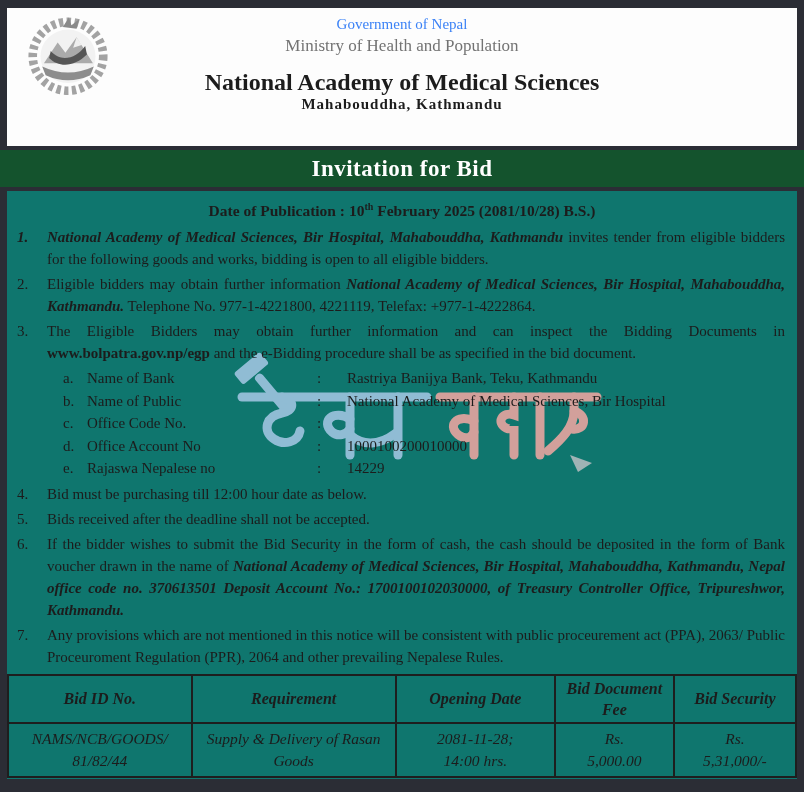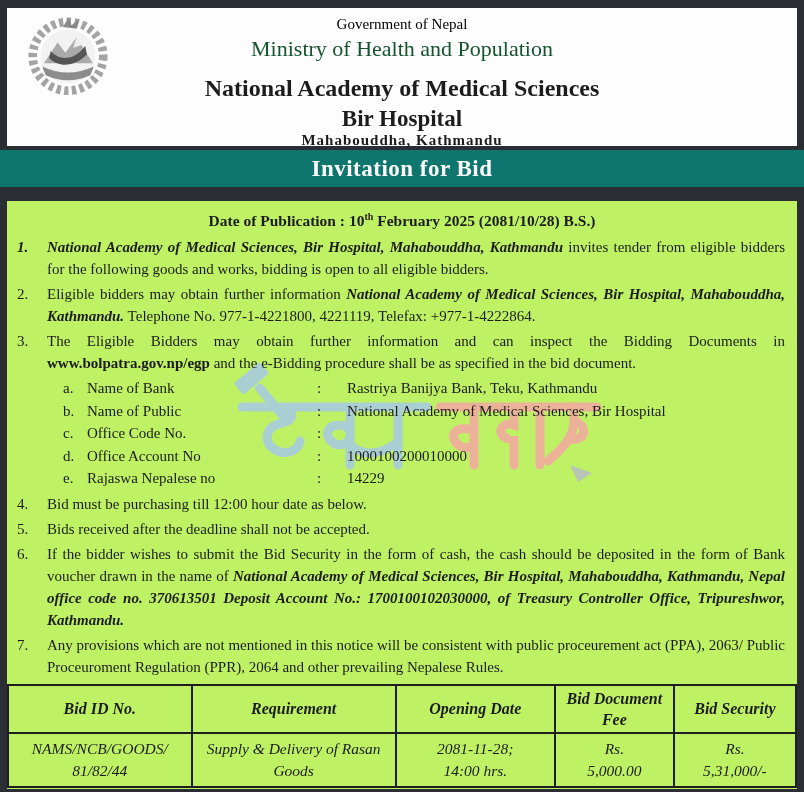--- a/index.html
+++ b/index.html
@@ -8,34 +8,34 @@
     width:804px; height:792px; background:#2b2d35;
     padding:6px 5px 11px 5px; position:relative; overflow:hidden;
     color:#1c1c1c;
   }
   
   .header-box{
     background:#fdfdfd; border:2px solid #2b2d35; height:142px;
     position:relative; text-align:center; padding-top:8px; margin-bottom:2px;
   }
   .emblem{ position:absolute; left:18px; top:4px; width:86px; height:92px; }
-  .hl1{ font-size:15px; color:#000000; }
-  .hl2{ font-size:22px; color:#14532d; margin-top:3px; }
+  .hl1{ font-size:15px; color:#3b82f6; }
+  .hl2{ font-size:17px; color:#737373; margin-top:3px; }
   .hl3{ font-size:24px; font-weight:bold; margin-top:13px; }
   .hl4{ font-size:23px; font-weight:bold; margin-top:4px; }
   .hl5{ font-size:15px; font-weight:bold; letter-spacing:1px; }
   
   .title-band{
-    background:#0f766e; margin:0 -5px 12px -5px; height:37px;
+    background:#14532d; margin:0 -5px 2px -5px; height:37px;
     display:flex; align-items:center; justify-content:center;
   }
   .title-band span{ color:#fff; font-weight:bold; font-size:23px; letter-spacing:.5px; }
   
   .main-box{
-    background:#bef264; border:2px solid #2b2d35; height:592px;
+    background:#0f766e; border:2px solid #2b2d35; height:592px;
     position:relative; padding:6px 0 0 0; overflow:hidden;
   }
   .content{ position:relative; z-index:1; }
   .watermark{ position:absolute; left:215px; top:160px; width:385px; height:128px; z-index:0; opacity:.85; }
   .date-line{ text-align:center; font-size:15.5px; line-height:20px; margin-bottom:5px; }
   .seg-n{ font-weight:normal; font-style:normal; }
   .seg-b{ font-weight:bold; }
   .seg-bi{ font-weight:bold; font-style:italic; }
   .seg-bsup{ font-weight:bold; font-size:10px; vertical-align:super; }
   .item{ display:flex; padding:0 12px 0 10px; margin-bottom:3px; }
@@ -68,21 +68,20 @@
       <ellipse cx="50" cy="50" rx="32" ry="31" fill="#f2f2f2"></ellipse>
       <path d="M22 58 L38 34 L47 46 L60 28 L79 58 Z" fill="#aaa"></path>
       <path d="M60 28 L66 37 L56 40 Z" fill="#fff" opacity="0.8"></path>
       <path d="M30 44 C42 58 60 52 70 38 L72 48 C58 62 40 64 28 52 Z" fill="#555"></path>
       <path d="M20 62 Q50 76 80 62 L76 72 Q50 84 24 72 Z" fill="#8d8d8d"></path>
       <path d="M44 16 l7 -11 l3 9 l9 -7 l-3 11 z" fill="#8a8a8a"></path>
     </svg>
     <div class="hl1">Government of Nepal</div>
     <div class="hl2">Ministry of Health and Population</div>
     <div class="hl3">National Academy of Medical Sciences</div>
-    <div class="hl4">Bir Hospital</div>
     <div class="hl5">Mahabouddha, Kathmandu</div>
   </div>
 
   <div class="title-band">
     <span>Invitation for Bid</span>
   </div>
 
   <div class="main-box">
 
     <svg class="watermark" viewBox="0 0 385 128" aria-hidden="true">

